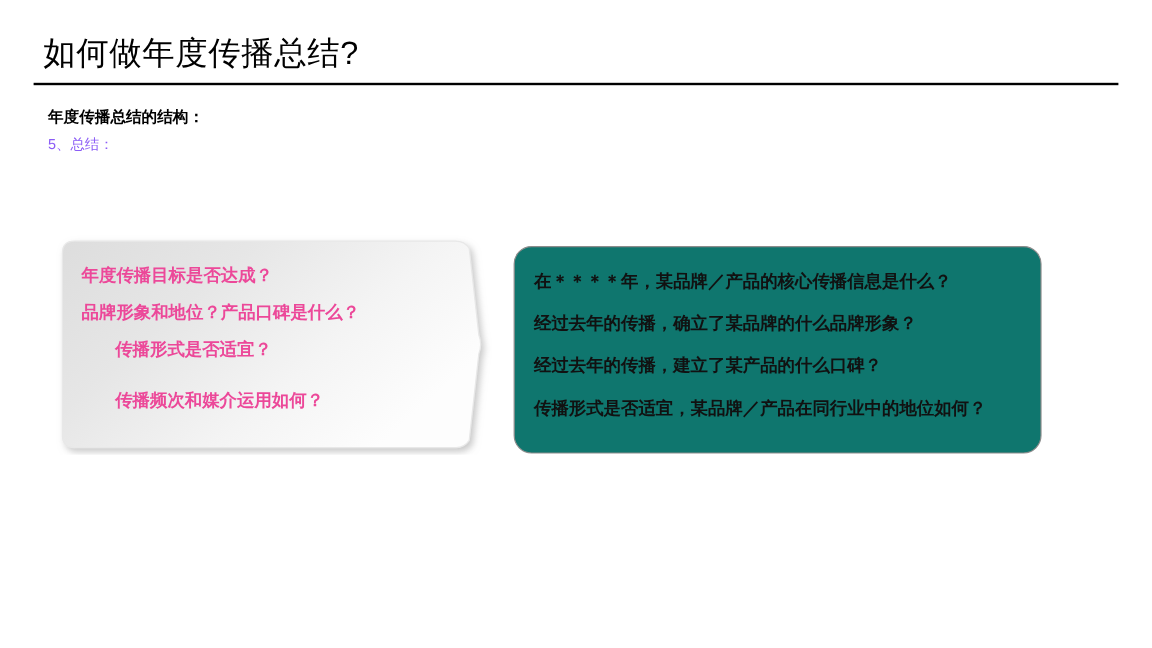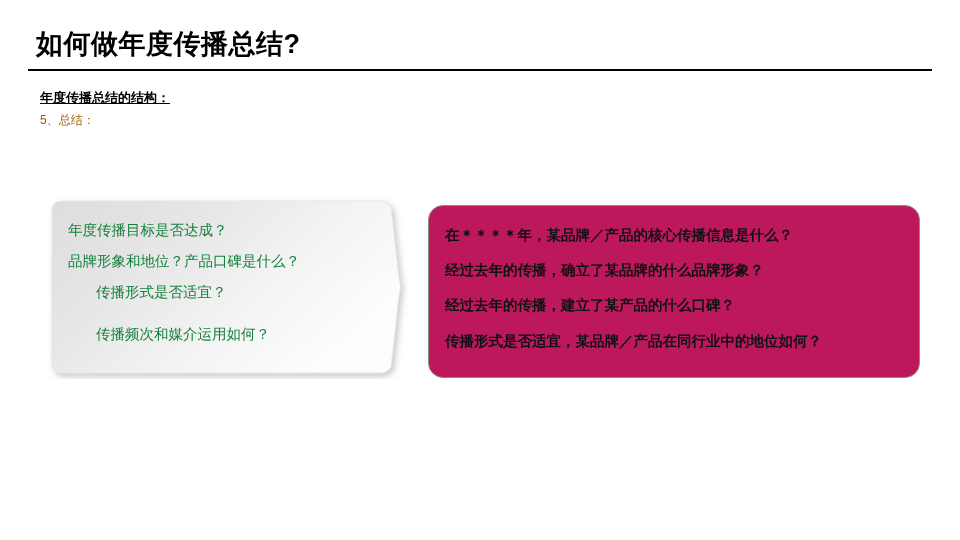--- a/index.html
+++ b/index.html
@@ -15,21 +15,21 @@
     font-family: "Liberation Sans", "DejaVu Sans", sans-serif;
     -webkit-font-smoothing: antialiased;
   }
 
   
   #slide-title {
     position: absolute;
     left: 36px;
     top: 26px;
     font-size: 27px;
-    font-weight: bold;
+    font-weight: normal;
     color: #000000;
     letter-spacing: 0.5px;
     white-space: nowrap;
   }
   #title-rule {
     position: absolute;
     left: 28px;
     top: 69px;
     width: 904px;
     height: 0;
@@ -38,29 +38,28 @@
 
   
   #structure-heading {
     position: absolute;
     left: 40px;
     top: 89px;
     font-size: 13px;
     font-weight: bold;
     color: #000000;
     white-space: nowrap;
-    text-decoration: underline;
   }
   #section-label {
     position: absolute;
     left: 40px;
     top: 112px;
     font-size: 12px;
     font-weight: normal;
-    color: #a16207;
+    color: #8b5cf6;
     white-space: nowrap;
   }
 
   
   #arrow-block {
     position: absolute;
     left: 52px;
     top: 201px;
     width: 348px;
     height: 168px;
@@ -74,40 +73,40 @@
     display: block;
   }
   #arrow-text {
     position: absolute;
     left: 16px;
     top: 22px;
     width: 300px;
   }
   #arrow-text .line {
     font-size: 14.5px;
-    color: #15803d;
-    font-weight: normal;
+    color: #ec4899;
+    font-weight: bold;
     line-height: 1;
     white-space: nowrap;
   }
   #arrow-text .l0 { margin-top: 0px; }
   #arrow-text .l1 { margin-top: 16px; }
   #arrow-text .l2 { margin-top: 17px; margin-left: 28px; }
   #arrow-text .l3 { margin-top: 27px; margin-left: 28px; }
 
   
   #answers-box {
     position: absolute;
     left: 428px;
     top: 205px;
-    width: 492px;
+    width: 440px;
     height: 173px;
     border: 1.4px solid #8c8c8c;
     border-radius: 15px;
-    background: #be185d;
+    background: #0f766e;
     box-sizing: border-box;
   }
   #answers-text {
     position: absolute;
     left: 16px;
     top: 22px;
     width: 445px;
   }
   #answers-text .line {
     font-size: 14.5px;

